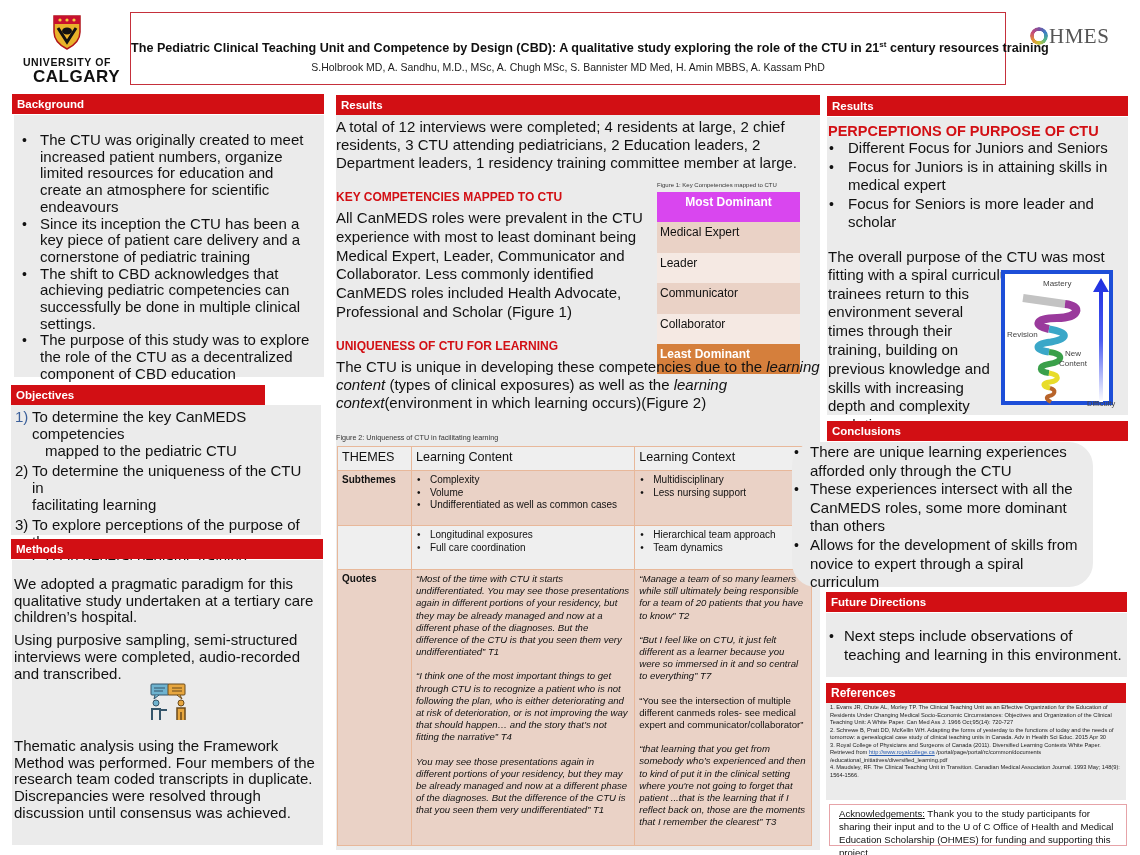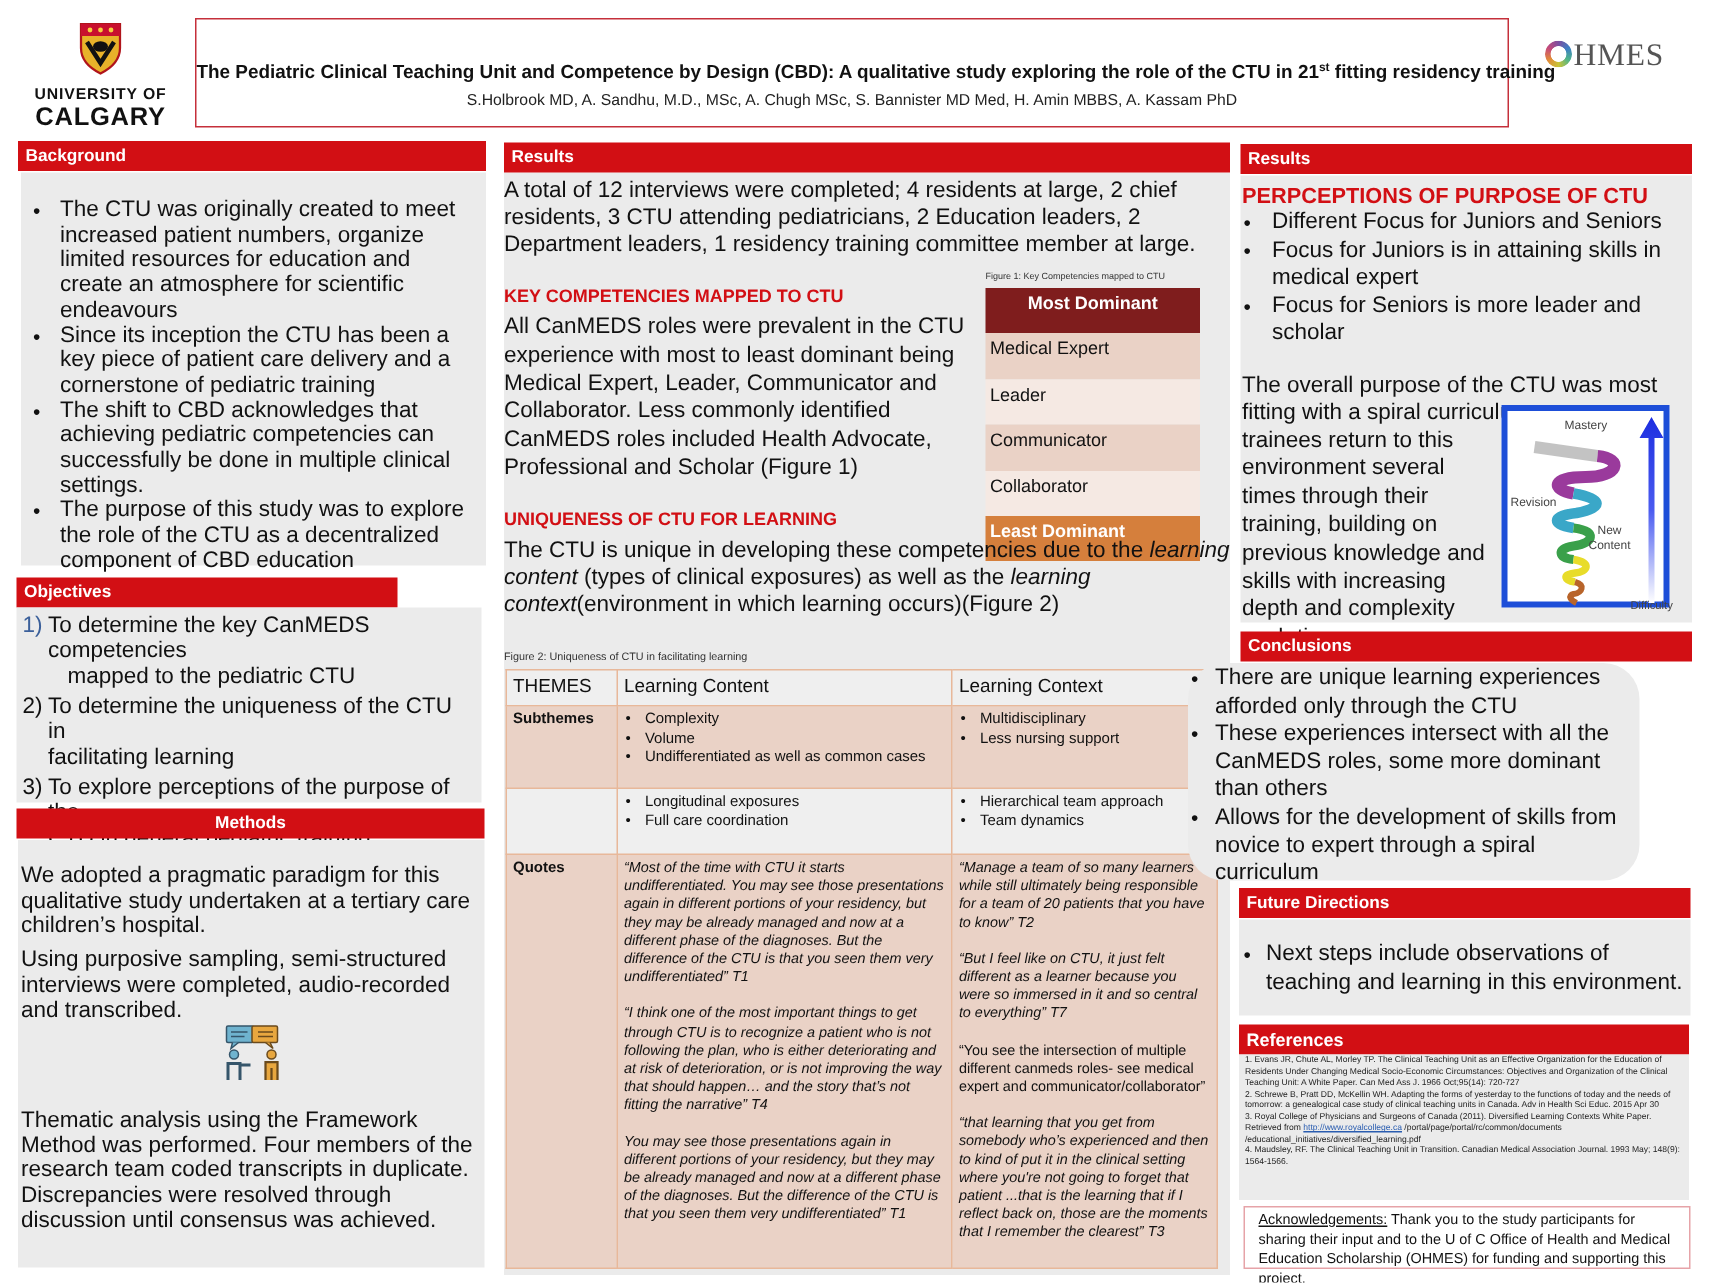--- a/index.html
+++ b/index.html
@@ -5,21 +5,21 @@
   * { box-sizing: border-box; margin: 0; padding: 0; }
   html, body { width: 1140px; height: 855px; background: #ffffff; overflow: hidden; }
   body { font-family: "Liberation Sans", "DejaVu Sans", sans-serif; color: #111; position: relative; }
 
   .abs { position: absolute; }
 
   
   .uc-logo { left: 14px; top: 14px; width: 106px; height: 70px; text-align: center; }
   .uc-crest { width: 30px; height: 36px; margin: 0 auto; }
   .uc-line1 { font-size: 10.5px; font-weight: bold; letter-spacing: 0.6px; color: #111; line-height: 12px; margin-top: 2px; }
-  .uc-line2 { font-size: 17px; font-weight: bold; letter-spacing: 0.5px; color: #111; line-height: 17px; }
+  .uc-line2 { font-size: 17px; font-weight: bold; letter-spacing: 0.5px; color: #111; line-height: 17px; text-align: right; }
 
   .title-box { left: 130px; top: 12px; width: 876px; height: 73px; border: 1.5px solid #c5303b; text-align: center; padding-top: 27px; }
   .title { font-size: 12.6px; font-weight: bold; color: #111; white-space: nowrap; }
   .title sup { font-size: 8px; }
   .authors { font-size: 10.5px; color: #222; margin-top: 6px; }
 
   .ohmes { left: 1030px; top: 22px; width: 100px; height: 28px; display: flex; align-items: center; }
   .ohmes-ring { width: 18px; height: 18px; border-radius: 50%; border: 4px solid transparent;
     background: conic-gradient(#7b4fa0, #3c7fc4, #4fb48a, #c9c437, #e28a3a, #c54a7a, #7b4fa0) border-box;
     -webkit-mask: radial-gradient(circle, transparent 5px, #000 5.5px); mask: radial-gradient(circle, transparent 5px, #000 5.5px); }
@@ -36,36 +36,36 @@
   ul.bul li { position: relative; padding-left: 20px; font-size: 15px; line-height: 16.7px; }
   ul.bul li::before { content: "•"; position: absolute; left: 2px; top: 0; font-size: 14px; }
 
   .obj-head { left: 11px; top: 385px; width: 254px; }
   .obj-panel { left: 11px; top: 405px; width: 310px; height: 130px; padding: 3px 4px; }
   .obj-item { font-size: 15px; line-height: 17px; display: flex; margin-bottom: 3px; }
   .obj-num { width: 17px; flex: none; }
   .obj-num.blue { color: #3a5f9a; }
   .obj-item .indent1 { padding-left: 13px; display: block; }
 
-  .meth-head { left: 11px; top: 539px; width: 312px; text-align: center; }
+  .meth-head { left: 11px; top: 539px; width: 312px; }
   .meth-panel { left: 12px; top: 560px; width: 311px; height: 285px; padding: 16px 4px 0 2px; font-size: 15px; line-height: 16.7px; }
   .meth-panel p { margin-bottom: 6px; }
   .meth-icon { width: 42px; height: 40px; margin: -6px 0 12px 134px; }
 
   
   .res-head { left: 336px; top: 95px; width: 484px; }
   .mid-panel { left: 336px; top: 115px; width: 484px; height: 735px; }
   .mid-intro { left: 336px; top: 118px; width: 484px; font-size: 15px; line-height: 18px; }
   .red-h { color: #d20f14; font-weight: bold; font-size: 12px; }
   .kc-h { left: 336px; top: 190px; }
   .kc-text { left: 336px; top: 209px; width: 320px; font-size: 15px; line-height: 18.8px; }
   .fig1-cap { left: 657px; top: 182px; font-size: 6px; color: #333; }
   .fig1 { left: 657px; top: 192px; width: 143px; }
   .fig1-row { height: 30.5px; font-size: 12px; padding: 3px 3px; }
-  .fig1-row.top { background: #7f1d1d; color: #fff; font-weight: bold; text-align: center; height: 30px; }
+  .fig1-row.top { background: #d946ef; color: #fff; font-weight: bold; text-align: center; height: 30px; }
   .fig1-row.bottom { background: #d57f3c; color: #fff; font-weight: bold; height: 30px; margin-top: 0; }
   .fig1-row.dark { background: #ead2c6; }
   .fig1-row.light { background: #f5e9e3; }
 
   .uq-h { left: 336px; top: 339px; }
   .uq-text { left: 336px; top: 358px; width: 484px; font-size: 15px; line-height: 18px; }
   .fig2-cap { left: 336px; top: 433px; font-size: 7.2px; color: #333; }
 
   table.fig2 { position: absolute; left: 337px; top: 446px; width: 475px; border-collapse: collapse; font-size: 10px; }
   table.fig2 td { border: 1px solid #e8b89a; vertical-align: top; padding: 3px 4px; }
@@ -118,21 +118,21 @@
       <circle cx="15" cy="6" r="1.6" fill="#f4d03f"></circle>
       <circle cx="22" cy="6" r="1.6" fill="#f4d03f"></circle>
     <path d="M6 14 L15 28 L24 14" fill="none" stroke="#111" stroke-width="3"></path>
     <ellipse cx="15" cy="17" rx="5" ry="3.5" fill="#111"></ellipse>
   </svg>
   <div class="uc-line1">UNIVERSITY OF</div>
   <div class="uc-line2">CALGARY</div>
 </div>
 
 <div class="abs title-box">
-  <div class="title"><span>The Pediatric Clinical Teaching Unit and Competence by Design (CBD): A qualitative study exploring the role of the CTU in 21</span><sup>st</sup><span> fitting residency training</span></div>
+  <div class="title"><span>The Pediatric Clinical Teaching Unit and Competence by Design (CBD): A qualitative study exploring the role of the CTU in 21</span><sup>st</sup><span> century resources training</span></div>
   <div class="authors">S.Holbrook MD, A. Sandhu, M.D., MSc, A. Chugh MSc, S. Bannister MD Med, H. Amin MBBS, A. Kassam PhD</div>
 </div>
 
 <div class="abs ohmes">
   <div class="ohmes-ring"></div>
   <span class="ohmes-text">HMES</span>
 </div>
 
 <div class="abs sec-head bg-head">Background</div>
 <div class="abs panel bg-panel">

